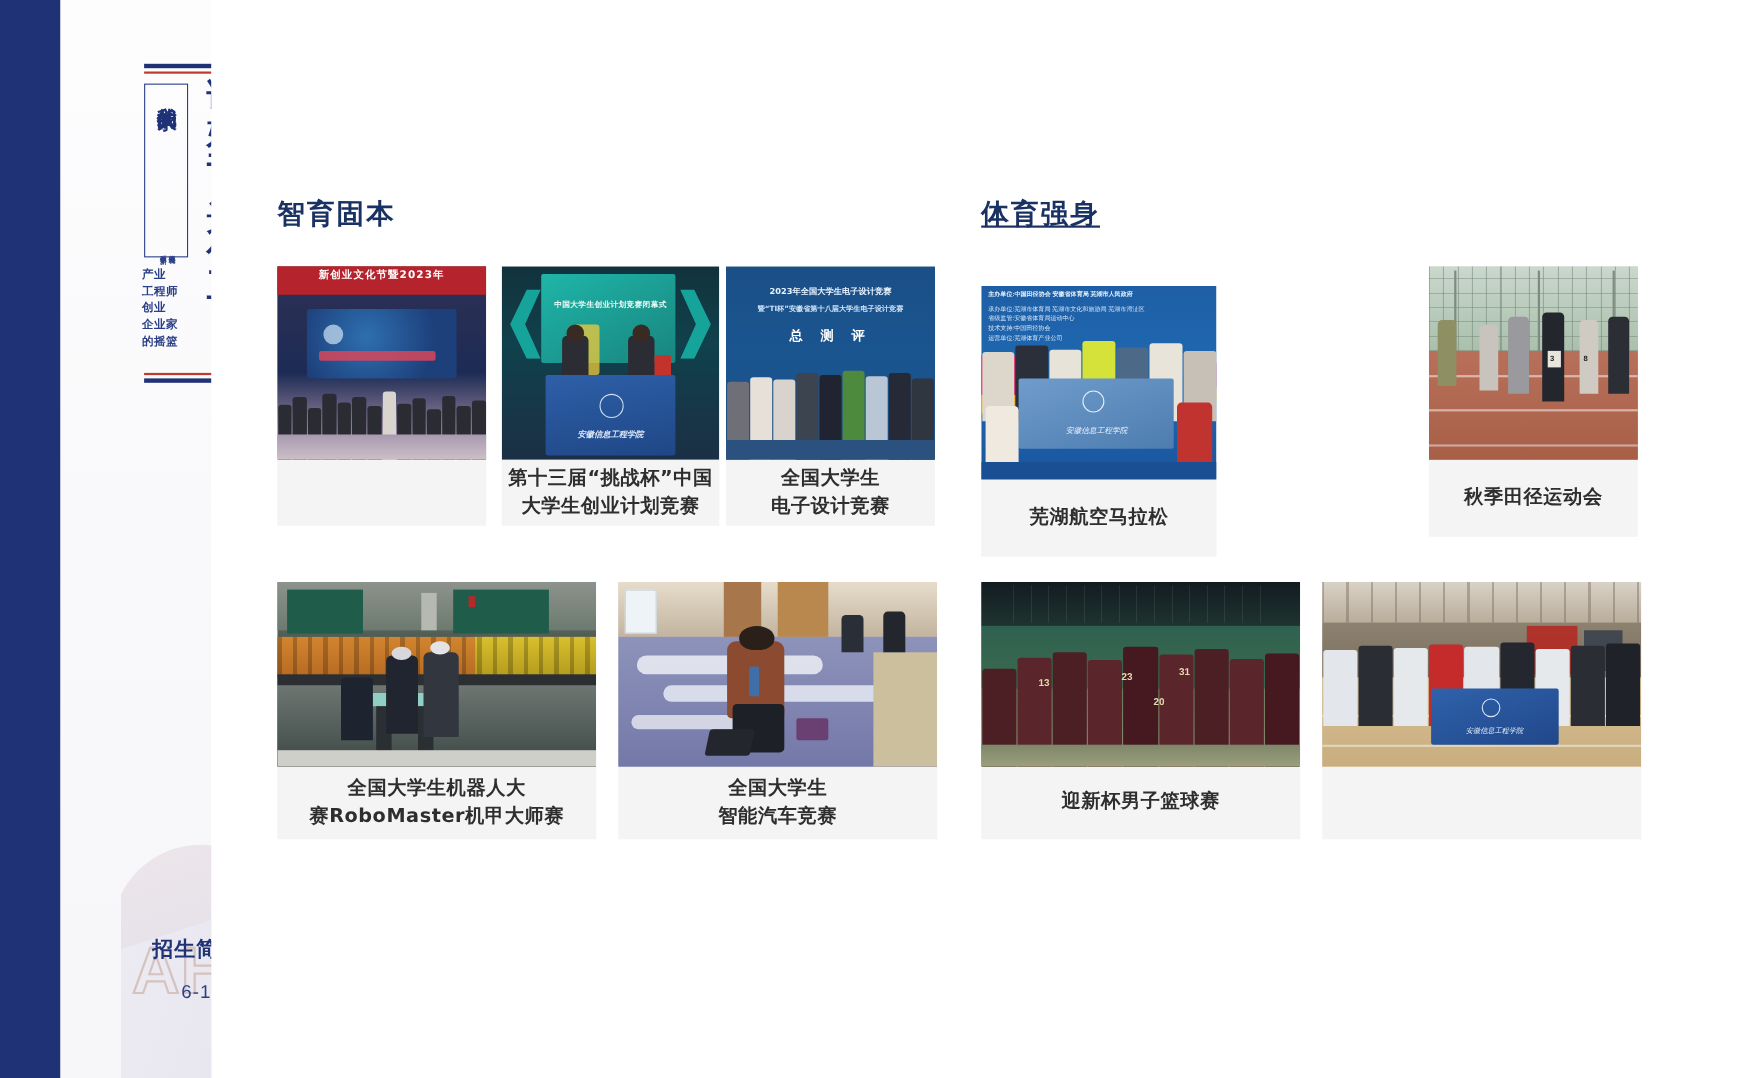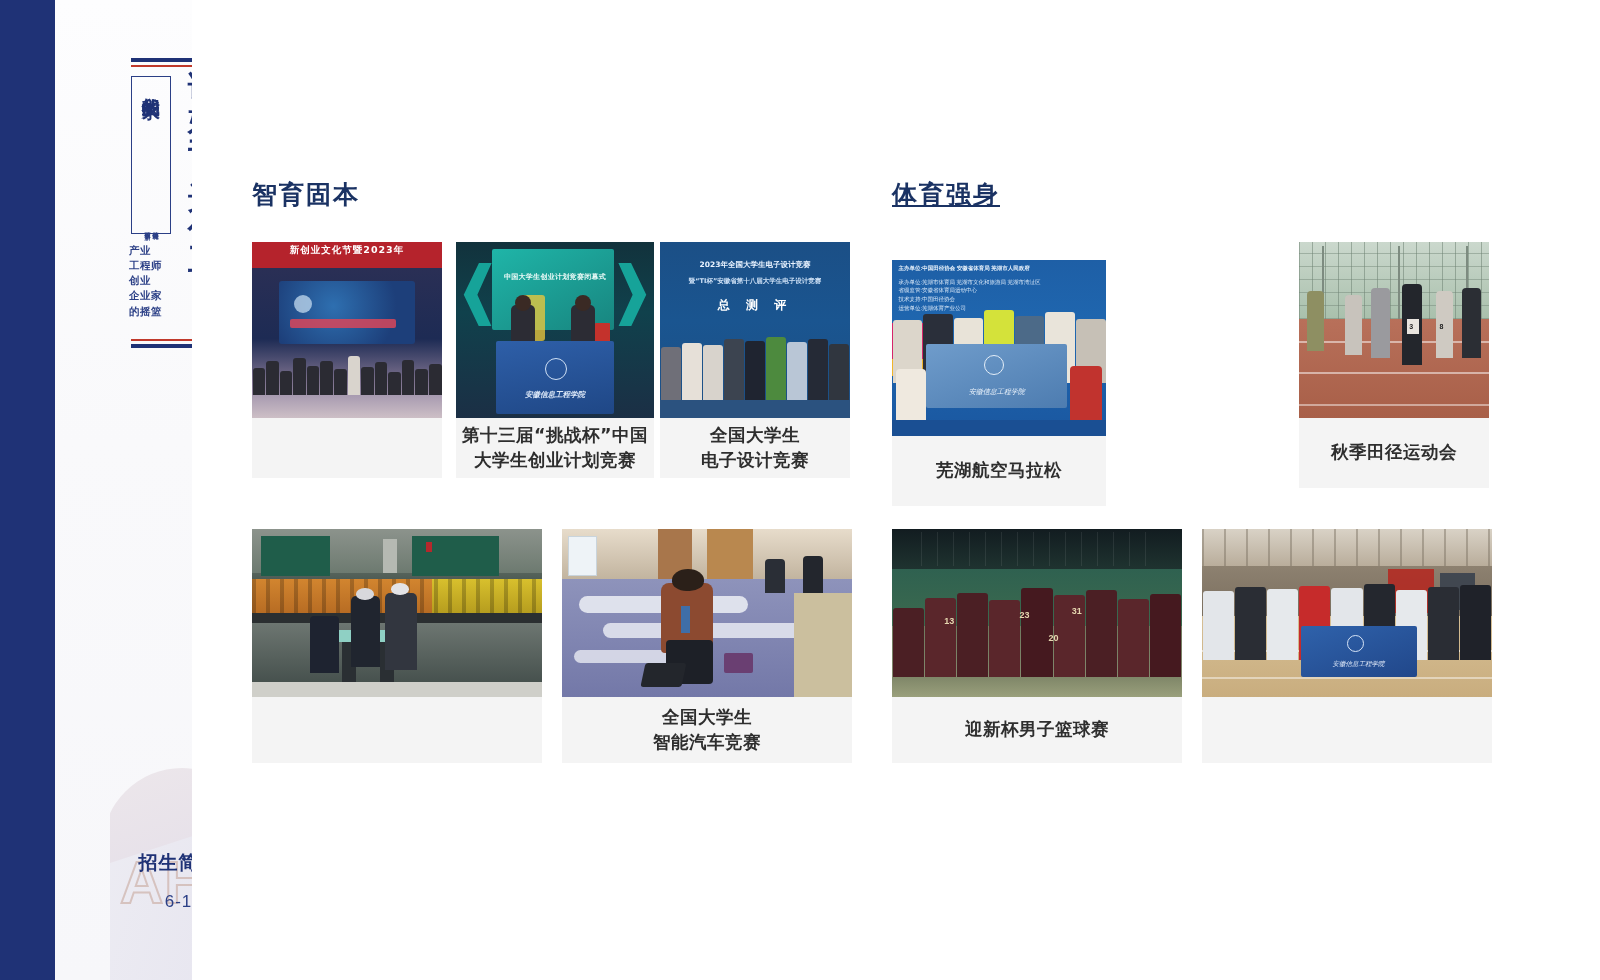--- a/index.html
+++ b/index.html
@@ -343,20 +343,26 @@
         <div class="ov" style="left:26%;top:60%;width:26%;height:7%;background:#8fd0c4;border-radius:2px;"></div>
         <div class="ov" style="left:31%;top:67%;width:5%;height:26%;background:#2a2f33;"></div>
         <div class="ov" style="left:44%;top:67%;width:5%;height:26%;background:#2a2f33;"></div>
         <div class="ov" style="left:20%;top:52%;width:10%;height:34%;background:#1e2330;border-radius:4px 4px 0 0;"></div>
         <div class="ov" style="left:34%;top:40%;width:10%;height:42%;background:#20252f;border-radius:5px 5px 0 0;"></div>
         <div class="ov" style="left:36%;top:35%;width:6%;height:7%;background:#d8d8dc;border-radius:50%;"></div>
         <div class="ov" style="left:46%;top:38%;width:11%;height:46%;background:#32363f;border-radius:5px 5px 0 0;"></div>
         <div class="ov" style="left:48%;top:32%;width:6%;height:7%;background:#e3e3e6;border-radius:50%;"></div>
         <div class="ov" style="left:0;bottom:0;right:0;height:9%;background:#cfcfc9;"></div>
       </div>
+      <div class="cap" style="height:66px;">
+        <div>
+          <div>全国大学生机器人大</div>
+          <div>赛RoboMaster机甲大师赛</div>
+        </div>
+      </div>
     </div>
 
     <div class="card" style="left:370px; top:529px; width:290px; height:234px;">
       <div class="photo" style="height:168px;">
         <div class="sky" style="background:linear-gradient(180deg,#d9cfc0 0%,#c9bca9 22%,#9fa2bc 30%,#7f84ad 100%);"></div>
         <div class="ov" style="left:0;top:0;right:0;height:30%;background:linear-gradient(180deg,#e7dccb,#c2b49f);"></div>
         <div class="ov" style="left:33%;top:0;width:12%;height:30%;background:#a8764b;"></div>
         <div class="ov" style="left:50%;top:0;width:16%;height:30%;background:#b9884f;"></div>
         <div class="ov" style="left:2%;top:4%;width:10%;height:24%;background:#eef3f7;border:1px solid #c9d4dc;"></div>
         <div class="ov" style="left:0;top:30%;right:0;bottom:0;background:linear-gradient(180deg,#8e93bb,#7378a8);"></div>

